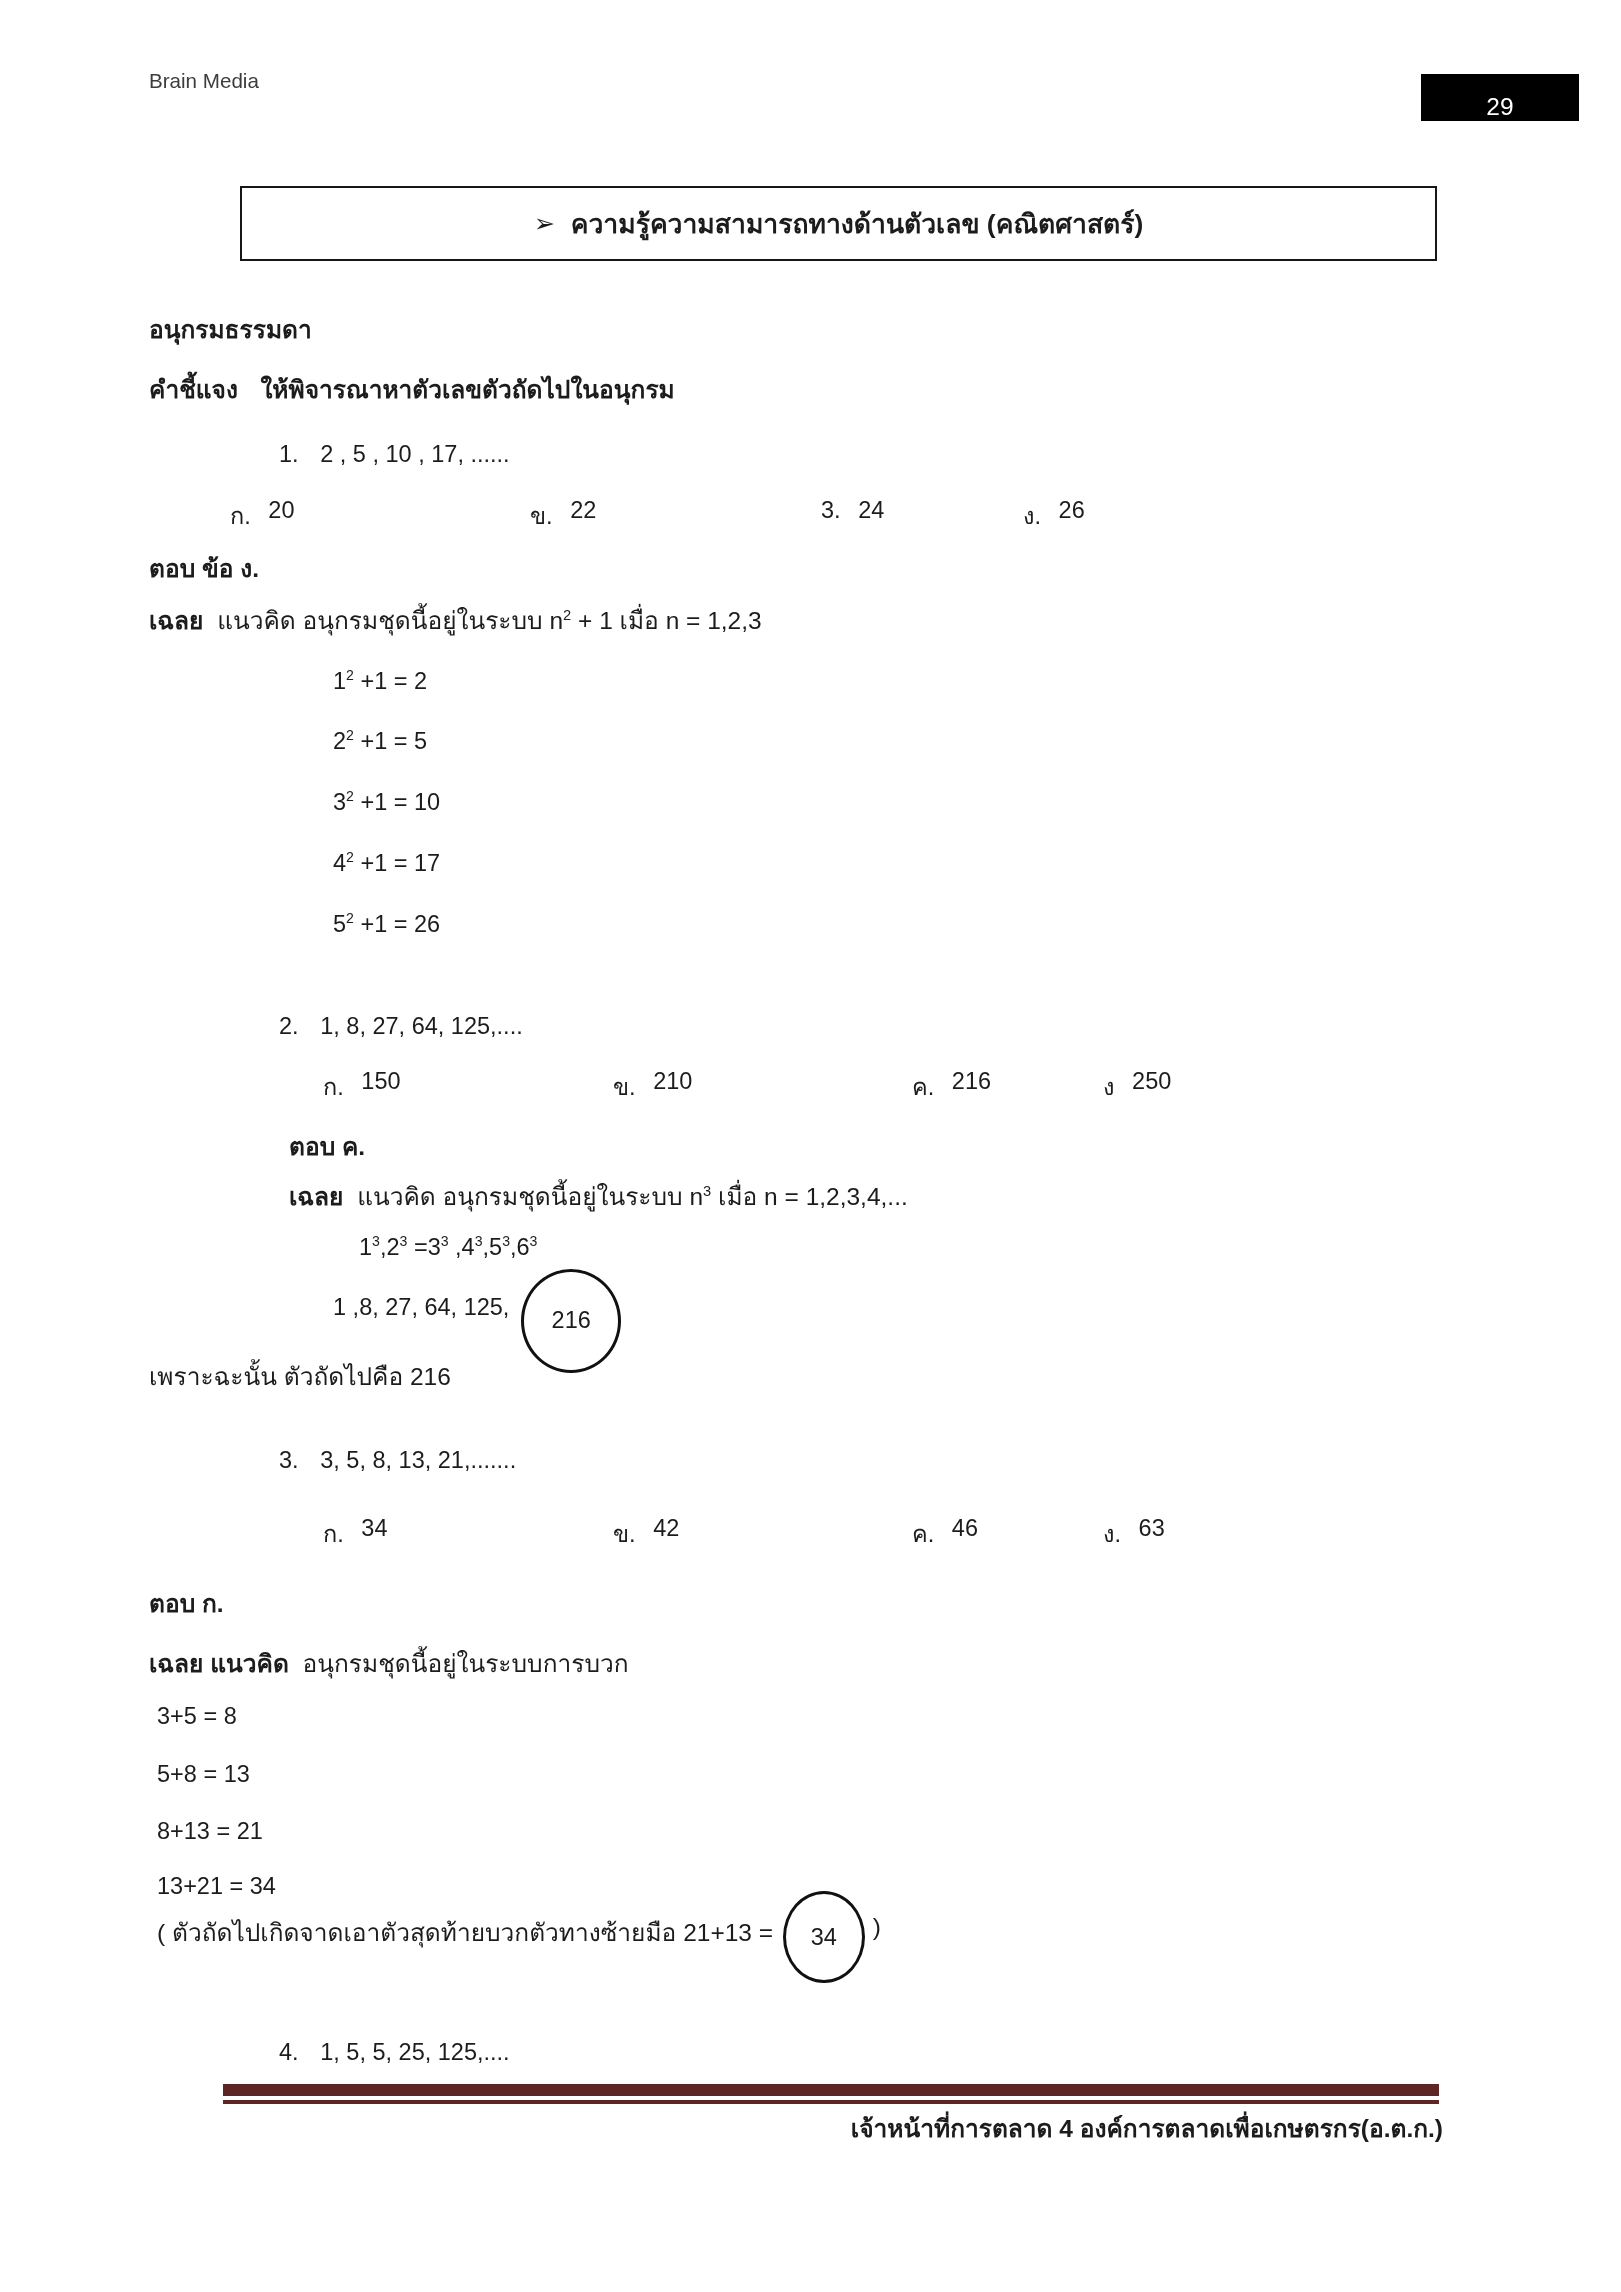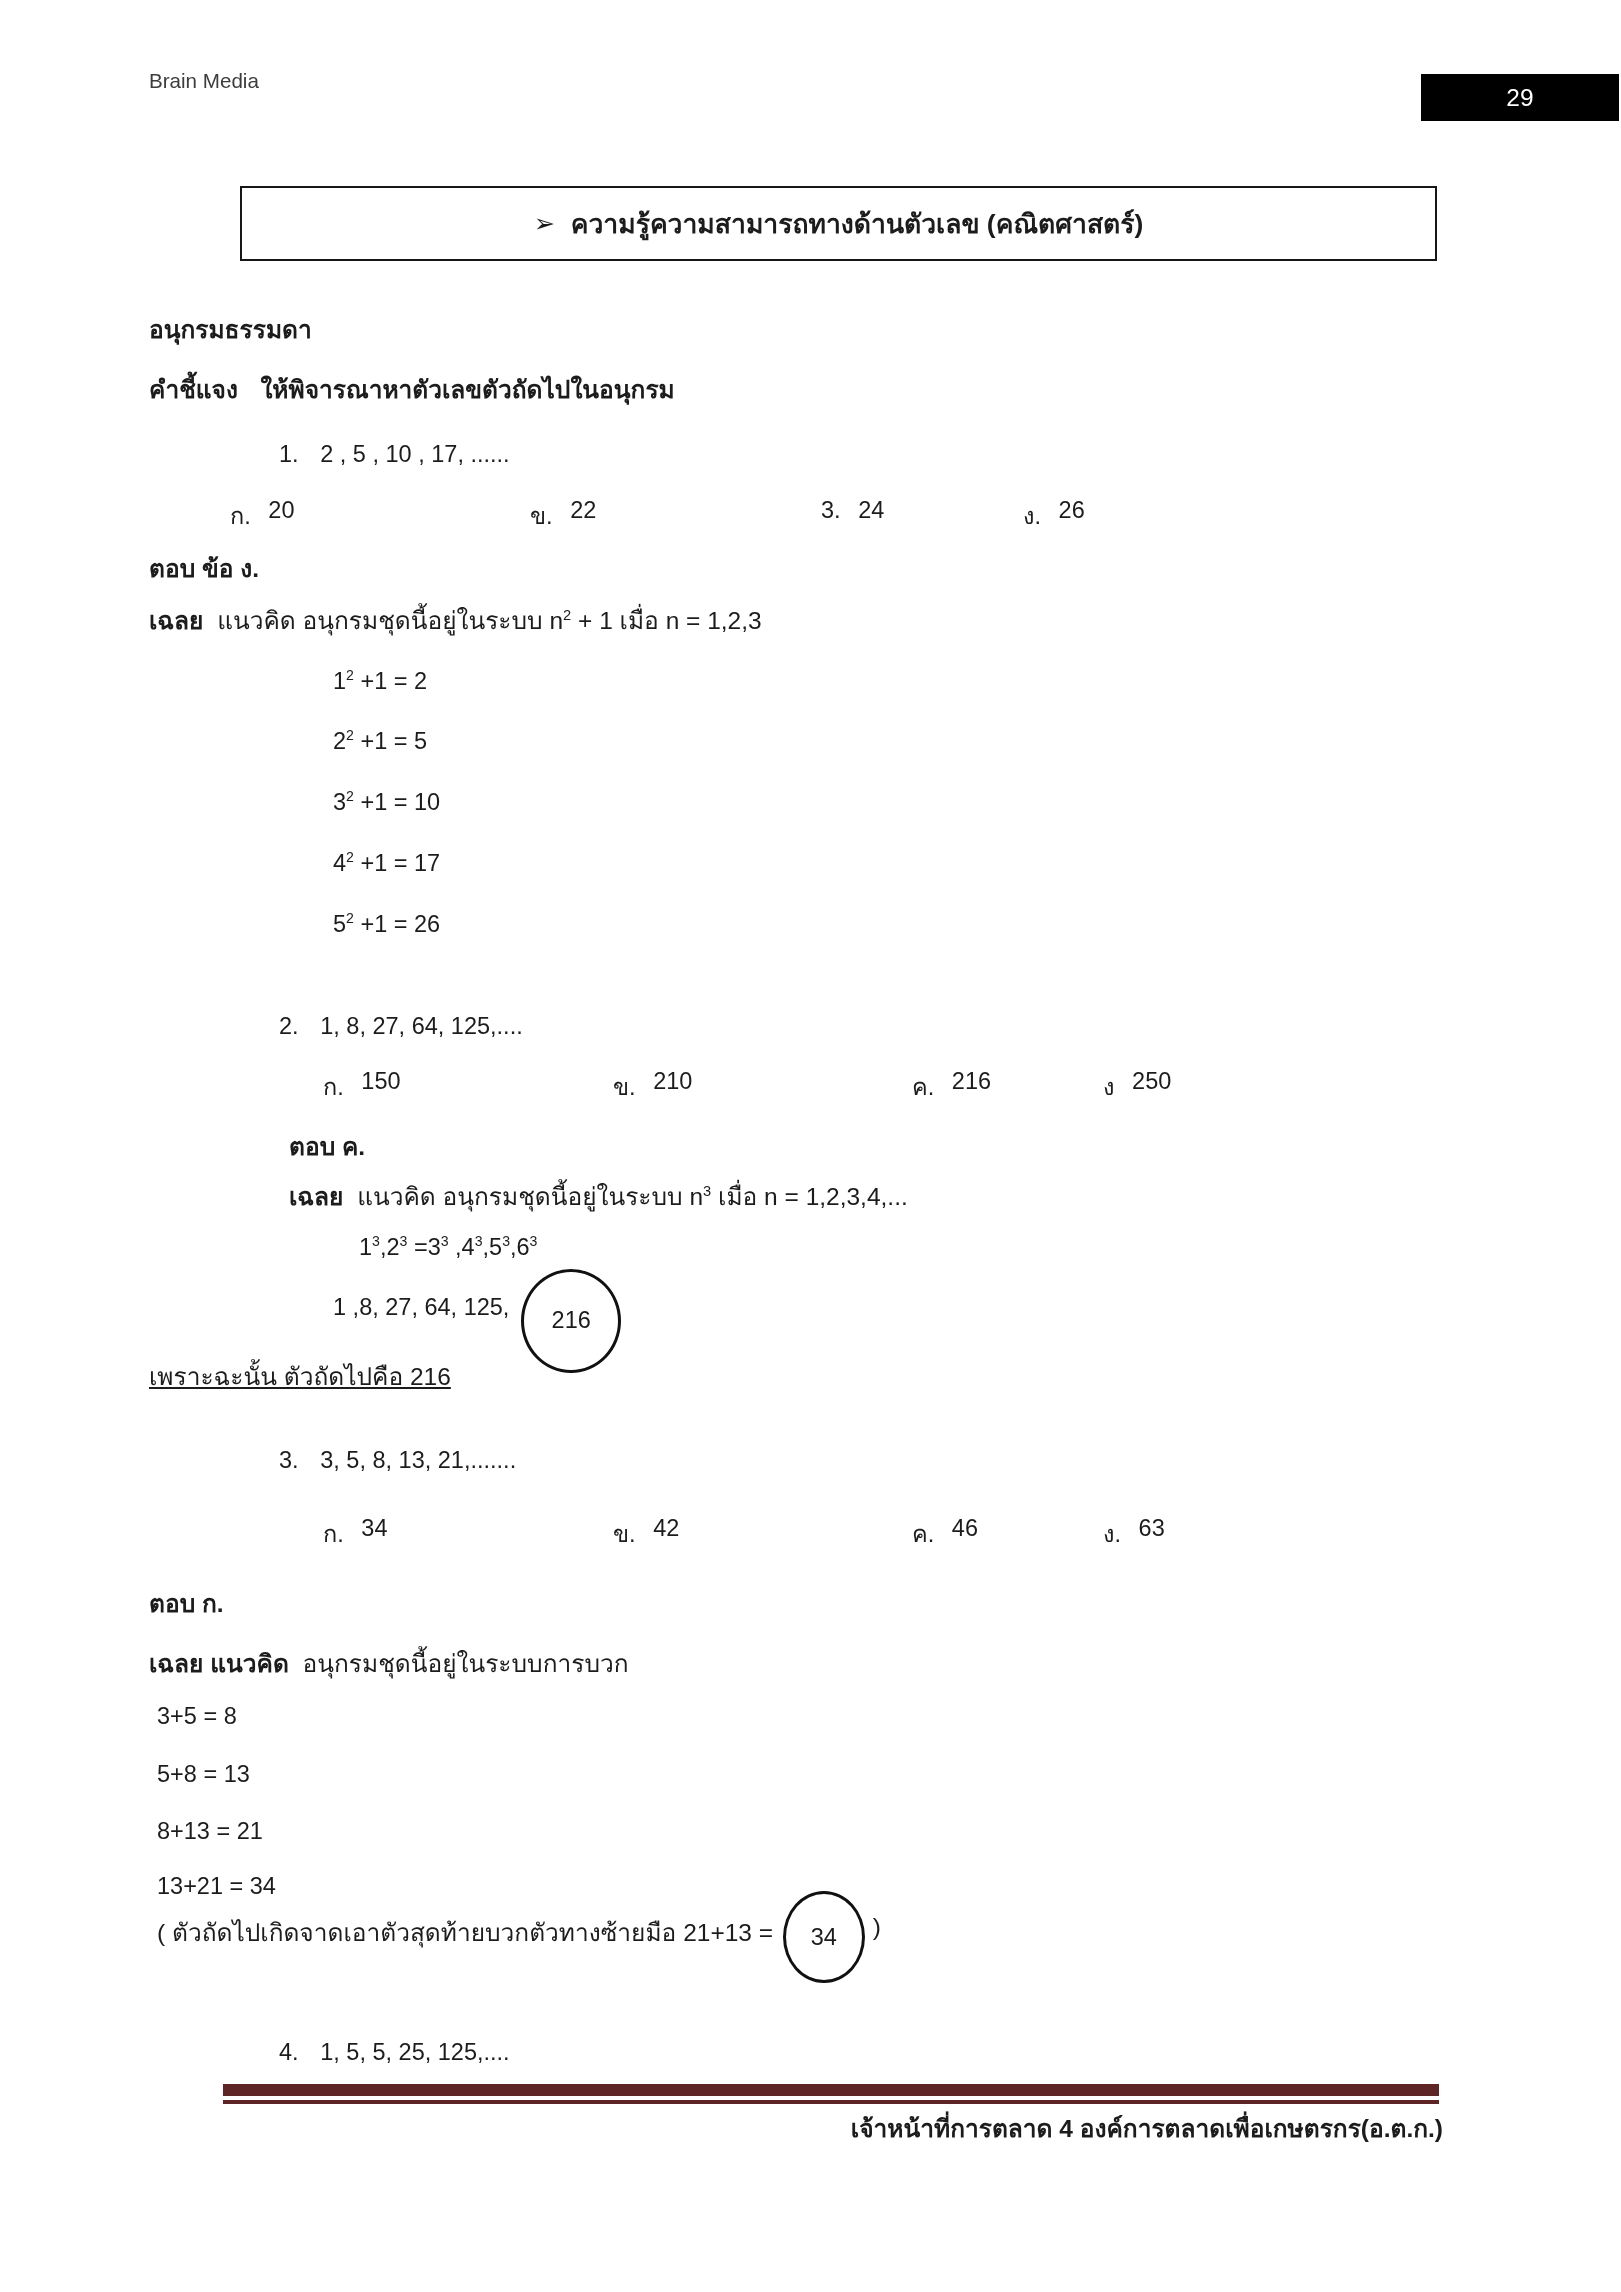--- a/index.html
+++ b/index.html
@@ -31,21 +31,21 @@
   .rule-thick{height:11.8px;}
   .rule-thin{height:3.9px;}
   .footer-t{font-size:24.5px;}
 </style>
 </head>
 <body>
 
 <div class="page">
 
   <div class="abs brand" style="left:149px;top:69px;">Brain Media</div>
-  <div class="abs badge" style="left:1421px;top:74px;width:198px;height:47px;">
+  <div class="abs badge" style="left:1421px;top:74px;width:158px;height:47px;align-items:flex-end;">
     <span>29</span>
   </div>
 
   <div class="abs titlebox" style="left:240px;top:186px;width:1193px;height:71px;">
     <span class="arrow">➢</span>
     <span class="t">ความรู้ความสามารถทางด้านตัวเลข (คณิตศาสตร์)</span>
   </div>
 
   <div class="abs h-bold" style="left:149px;top:310px;">อนุกรมธรรมดา</div>
   <div class="abs h-bold" style="left:149px;top:370px;">
@@ -107,21 +107,21 @@
   <div class="abs body-t" style="left:289px;top:1180px;">
     <span class="sol-label">เฉลย</span><span>แนวคิด อนุกรมชุดนี้อยู่ในระบบ n<sup>3</sup>  เมื่อ n = 1,2,3,4,...</span>
   </div>
   <div class="abs num-t" style="left:333px;top:1231px;margin-left:26px;">1<sup>3</sup>,2<sup>3</sup> =3<sup>3</sup> ,4<sup>3</sup>,5<sup>3</sup>,6<sup>3</sup></div>
   <div class="abs flexline" style="left:333px;top:1294px;">
     <span>1 ,8, 27, 64, 125,</span>
     <span class="ellipse big">
       <span>216</span>
     </span>
   </div>
-  <div class="abs body-t" style="left:149px;top:1360px;text-decoration:underline;">เพราะฉะนั้น  ตัวถัดไปคือ 216</div>
+  <div class="abs body-t" style="left:149px;top:1360px;">เพราะฉะนั้น  ตัวถัดไปคือ 216</div>
 
   <div class="abs qline" style="left:279px;top:1447px;">
     <span>3.</span>
     <span>3, 5, 8, 13, 21,.......</span>
   </div>
   <div class="abs choice" style="left:323px;top:1515px;">
     <span>ก.</span>
     <span>34</span>
   </div>
   <div class="abs choice" style="left:613px;top:1515px;">

